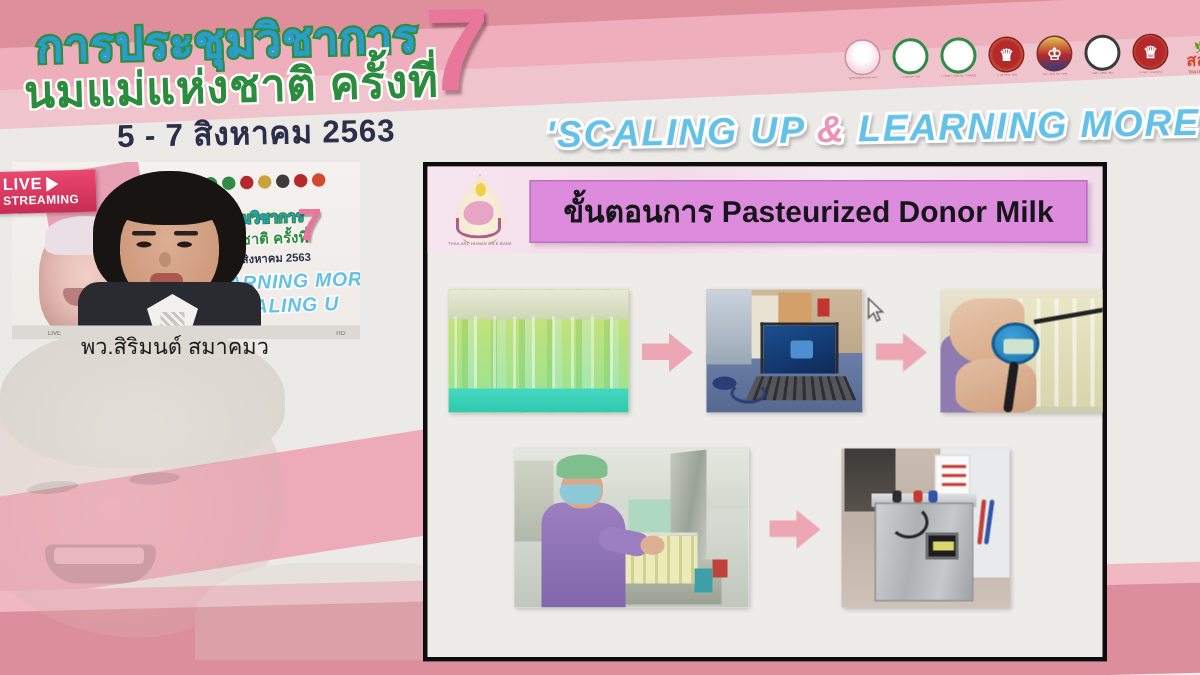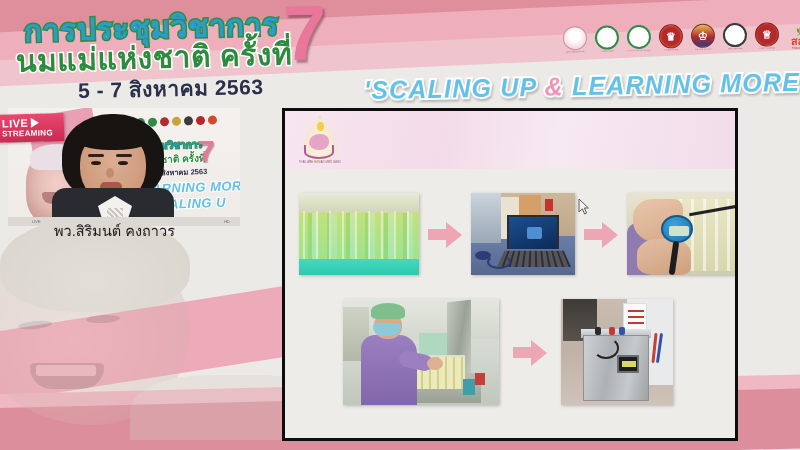--- a/index.html
+++ b/index.html
@@ -662,33 +662,36 @@
   </div>
 
   <div class="live-badge">
     <div class="l1">
       <span>LIVE</span>
       <span class="play"></span>
     </div>
     <div class="l2">STREAMING</div>
   </div>
 
-  <div class="presenter-name">พว.สิริมนต์  คงถาวร</div>
+  <div class="presenter-name">พว.สิริมนต์  สมาคมว</div>
 
   <div class="slide">
     <div class="slide-head"></div>
 
     <div class="slide-logo">
       <div class="drop"></div>
       <div class="drop-dot"></div>
       <div class="drop-baby"></div>
       <div class="drop-hands"></div>
       <div class="drop-cap">THAILAND HUMAN MILK BANK</div>
     </div>
 
+    <div class="slide-title-box">
+      <span>ขั้นตอนการ Pasteurized Donor Milk</span>
+    </div>
 
     <div class="row row1">
       <div class="photo p1">
         <div class="p1-rack"></div>
       </div>
       <div class="arrow"></div>
       <div class="photo p2">
         <div class="p2-shelf"></div>
         <div class="p2-book"></div>
         <div class="p2-box"></div>

